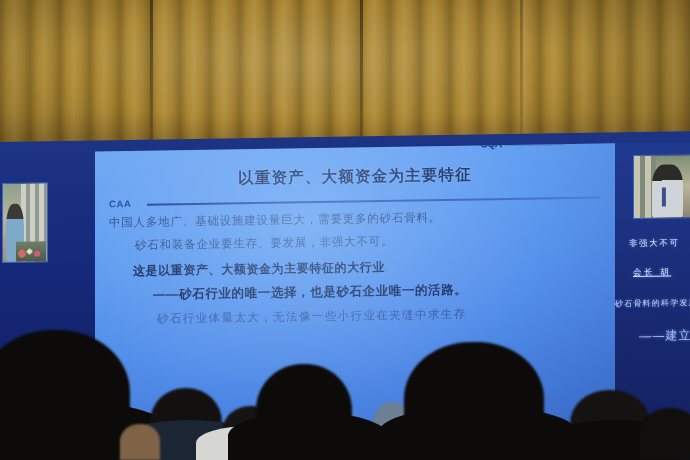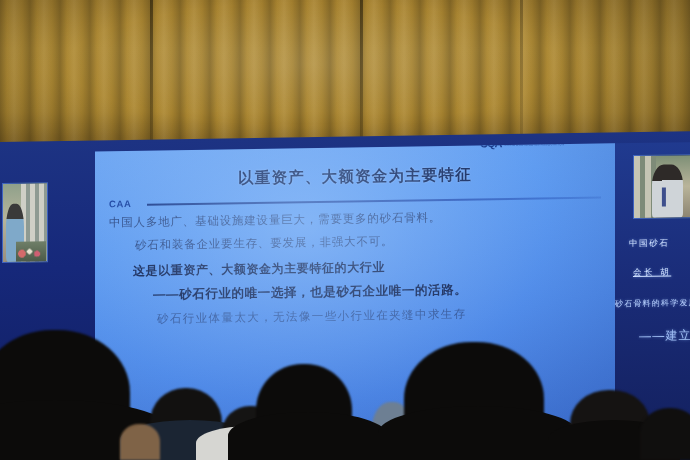--- a/index.html
+++ b/index.html
@@ -209,21 +209,21 @@
         <div class="slide-glow"></div>
       </div>
 
       <div class="right-panel">
         <div class="thumb thumb-right">
           <div class="vid2-bg"></div>
           <div class="vid2-bars"></div>
           <div class="vid2-person"></div>
           <div class="vid2-tie"></div>
         </div>
-        <div class="rp-line rp1">中国砂石</div>
+        <div class="rp-line rp1">非强大不可</div>
         <div class="rp-line rp2">会长 胡</div>
         <div class="rp-line rp3">砂石骨料的科学发展</div>
         <div class="rp-line rp4">——建立</div>
         <div class="rp-line rp5">砂石</div>
       </div>
 
     </div>
   </div>
 
   <div class="aud">

